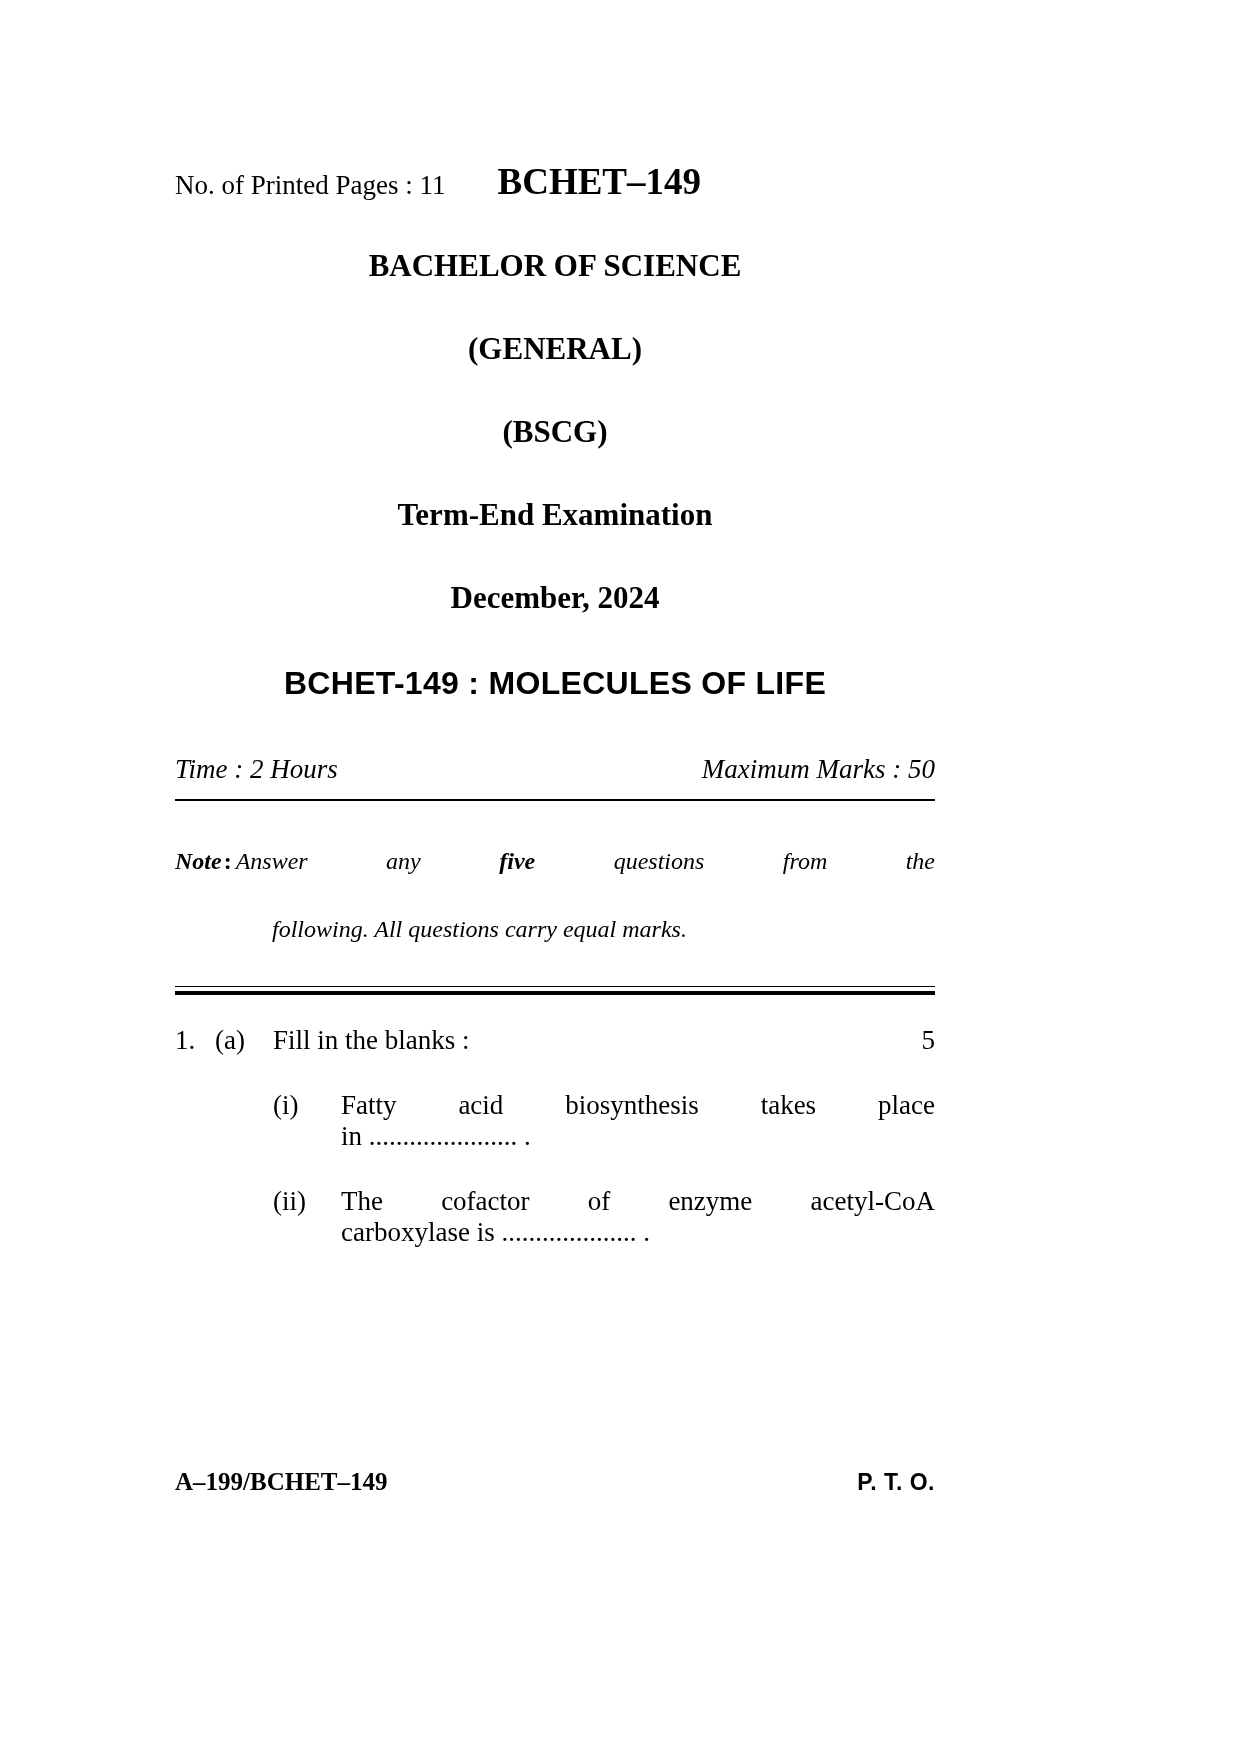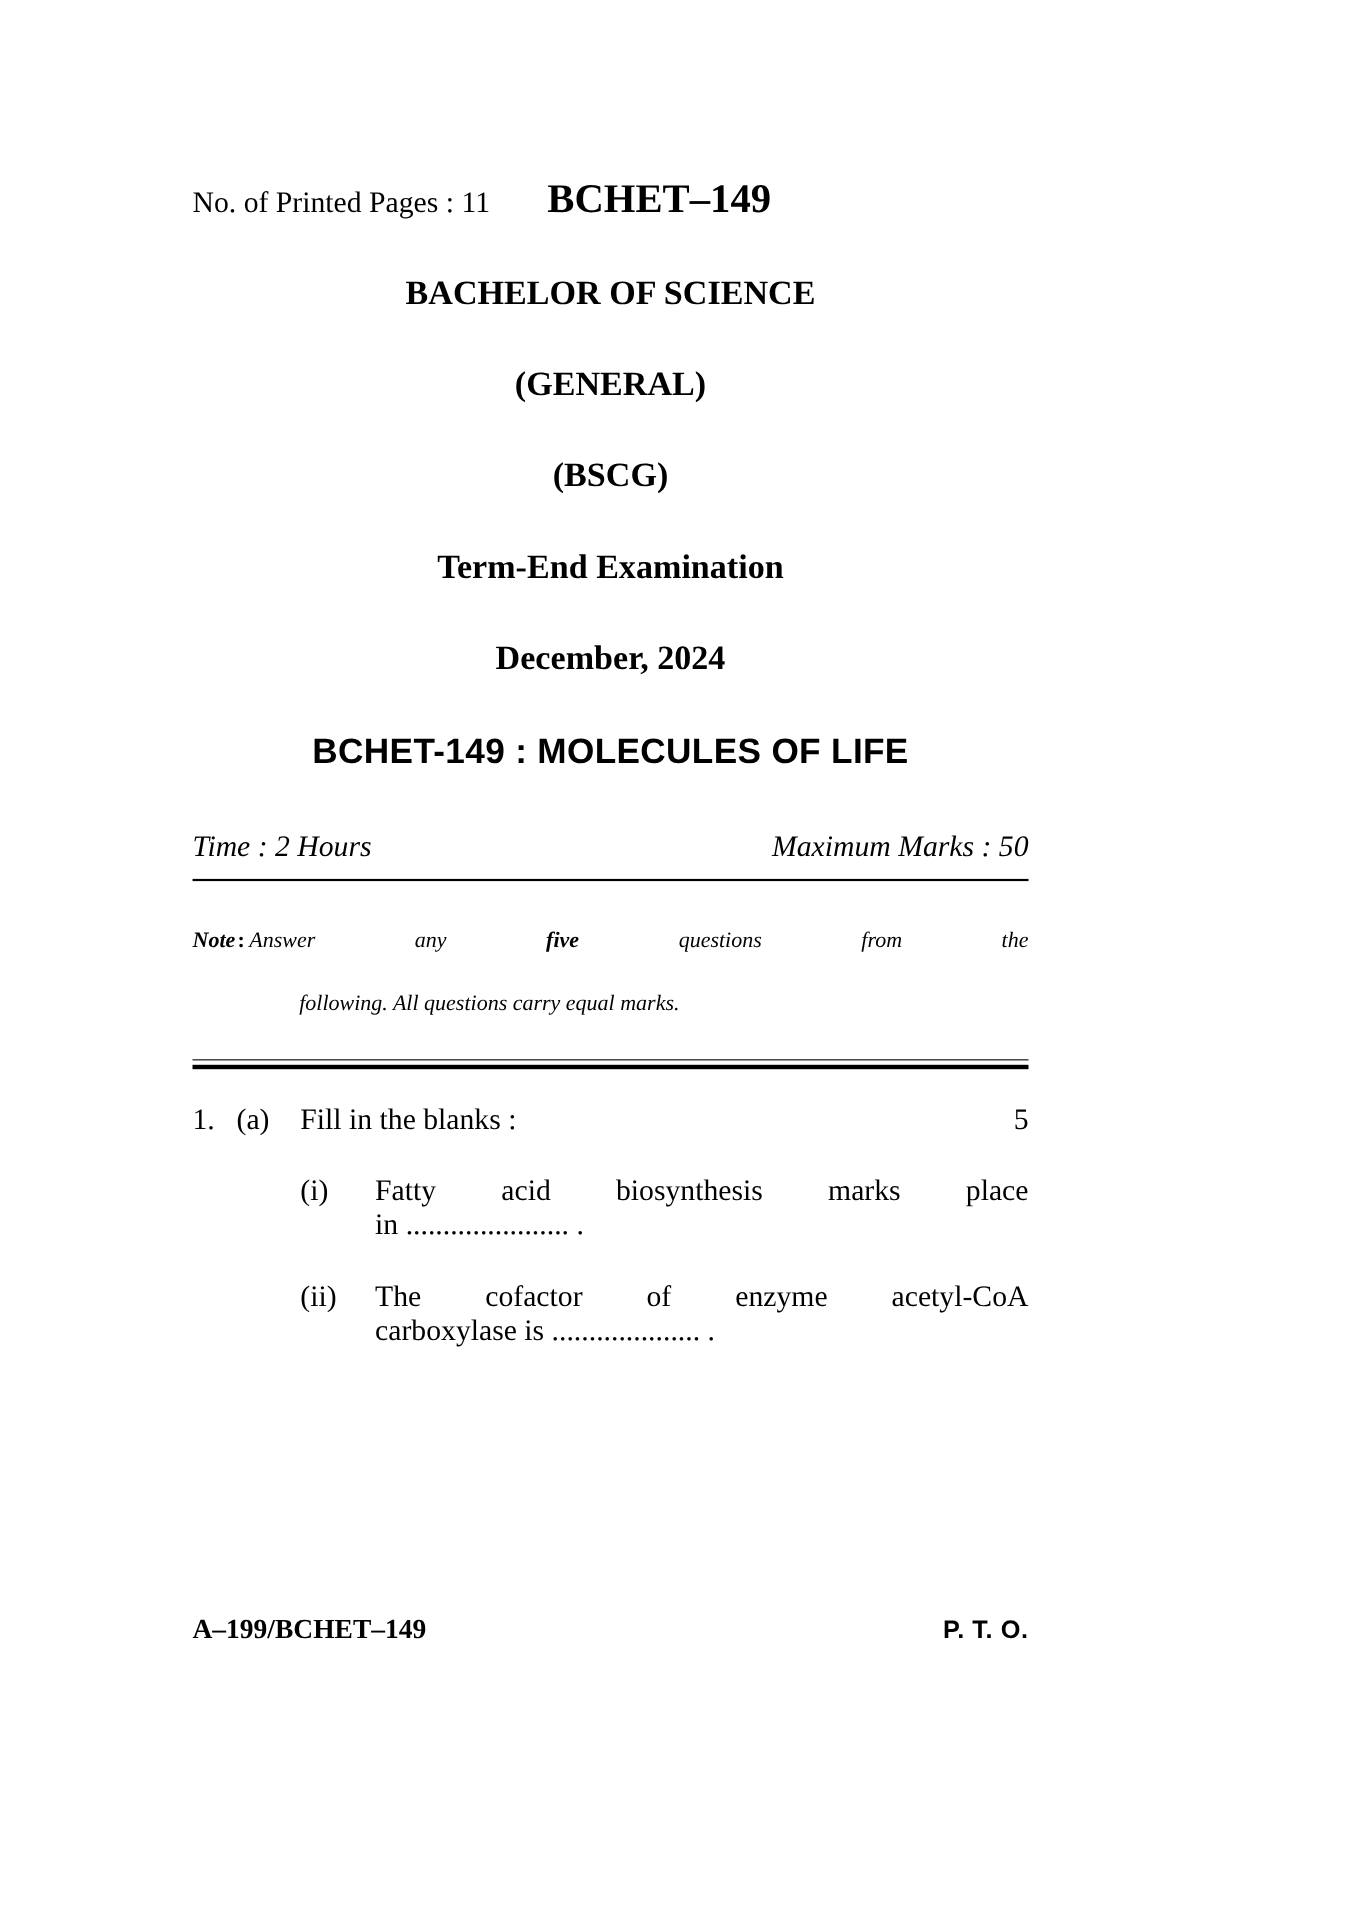--- a/index.html
+++ b/index.html
@@ -87,21 +87,21 @@
   .rule-single {
     border-top: 2.5px solid #000;
     margin-top: 14px;
     width: 100%;
   }
 
   
   .note-block {
     margin-top: 26px;
     font-family: "Liberation Serif", serif;
-    font-size: 20px;
+    font-size: 24px;
     font-style: italic;
     line-height: 2.85;
   }
   .note-line1 {
     display: flex;
     align-items: baseline;
   }
   .note-label {
     font-weight: bold;
     font-style: italic;
@@ -260,21 +260,21 @@
         <span class="q-marks">5</span>
       </div>
 
       <div class="sub-row">
         <span class="sub-indent"></span>
         <span class="sub-label">(i)</span>
         <span class="sub-body justified">
           <span>Fatty</span>
           <span>acid</span>
           <span>biosynthesis</span>
-          <span>marks</span>
+          <span>takes</span>
           <span>place</span>
         </span>
       </div>
       <div class="sub-cont">in ...................... .</div>
 
       <div class="sub-row">
         <span class="sub-indent"></span>
         <span class="sub-label">(ii)</span>
         <span class="sub-body justified">
           <span>The</span>

